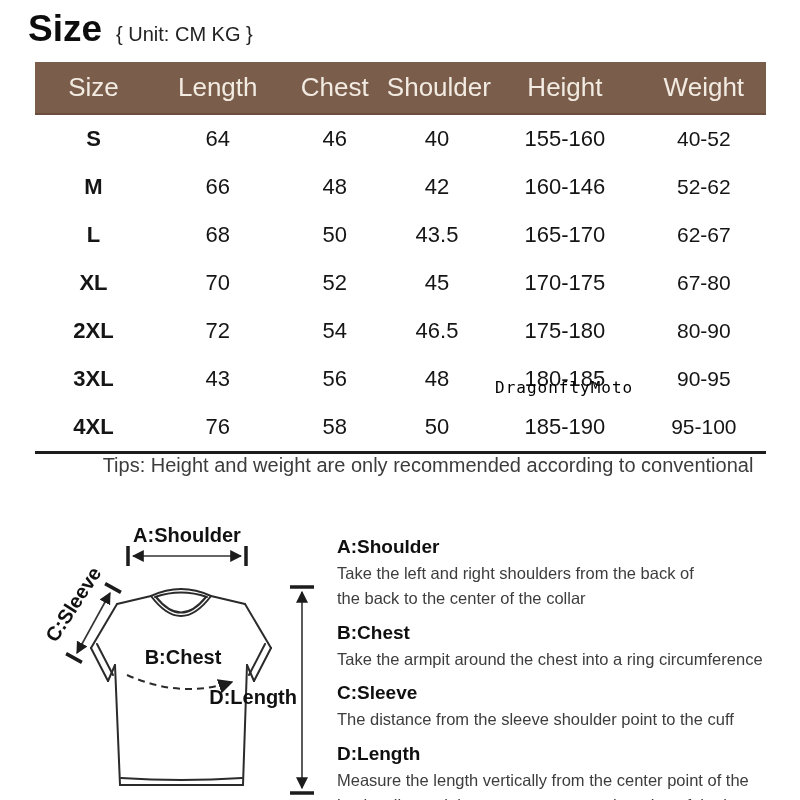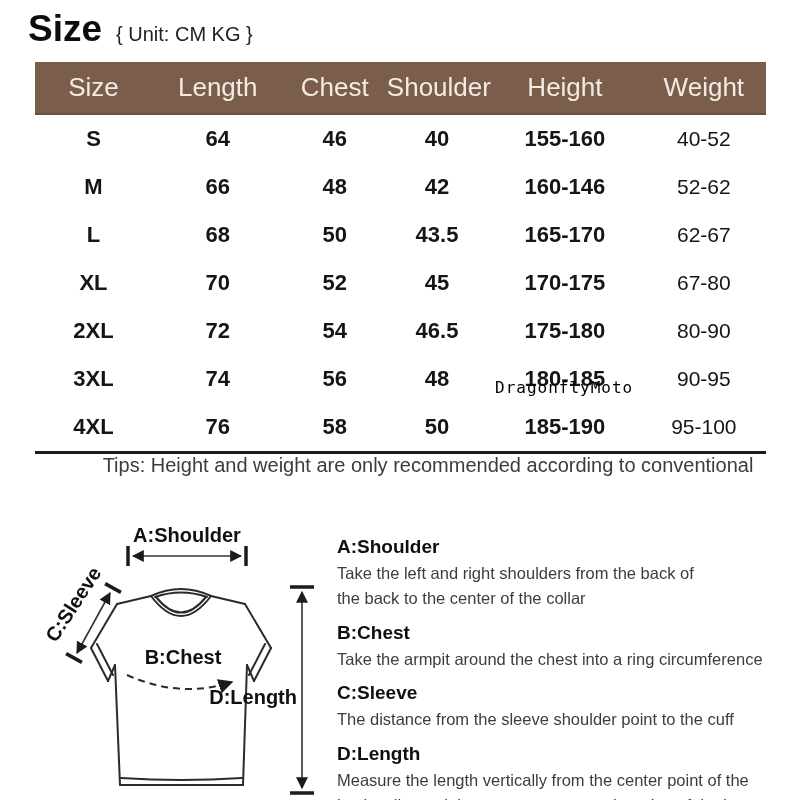--- a/index.html
+++ b/index.html
@@ -12,21 +12,21 @@
   .main-title{font-size:37px;font-weight:bold;color:#0d0d0d;letter-spacing:0;}
   .unit-label{font-size:20px;color:#222;}
   
   .size-table-wrap{position:absolute;left:35px;top:62px;width:731px;}
   table.size-table{width:731px;border-collapse:collapse;table-layout:fixed;border-bottom:3px solid #1c1c1c;}
   table.size-table thead th{
     background:#7b5d4b;color:#f2ebe2;font-weight:400;font-size:26px;
     height:49px;text-align:center;vertical-align:middle;border-bottom:2px solid #6b4e3e;
   }
   table.size-table tbody td{
-    height:46px;text-align:center;vertical-align:middle;font-size:22px;font-weight:bold;color:#151515;
+    height:46px;text-align:center;vertical-align:middle;font-size:22px;font-weight:normal;color:#151515;
   }
   table.size-table tbody td.size-cell{font-weight:600;}
   table.size-table tbody td.weight-cell{font-weight:400;font-size:21px;margin-top:13px;}
   .watermark{
     position:absolute;left:460px;top:316px;font-size:16px;letter-spacing:1px;
     color:#000000;font-family:"DejaVu Sans Mono",monospace;pointer-events:none;
   }
   
   .tips{position:absolute;left:0;top:452px;width:800px;text-align:center;font-size:20px;color:#3c3c3c;line-height:1.33;padding-left:28px;}
   
@@ -104,21 +104,21 @@
         <tr>
           <td class="size-cell">2XL</td>
           <td>72</td>
           <td>54</td>
           <td>46.5</td>
           <td>175-180</td>
           <td class="weight-cell">80-90</td>
         </tr>
         <tr>
           <td class="size-cell">3XL</td>
-          <td>74</td>
+          <td>43</td>
           <td>56</td>
           <td>48</td>
           <td>180-185</td>
           <td class="weight-cell">90-95</td>
         </tr>
         <tr>
           <td class="size-cell">4XL</td>
           <td>76</td>
           <td>58</td>
           <td>50</td>

